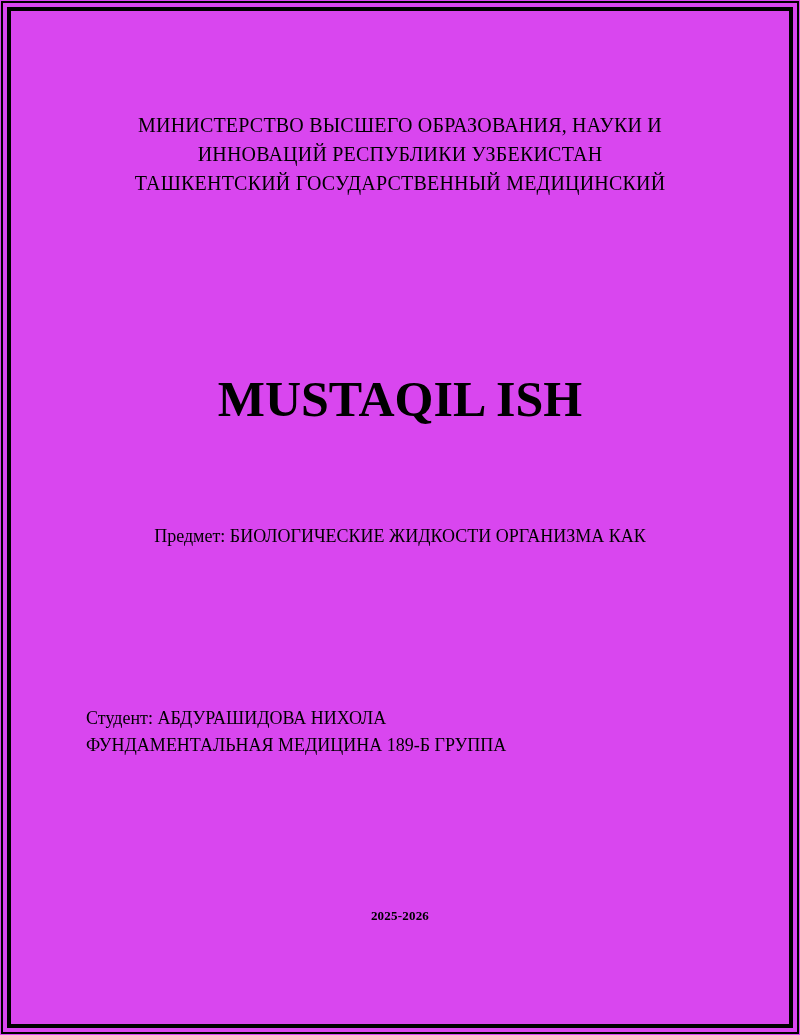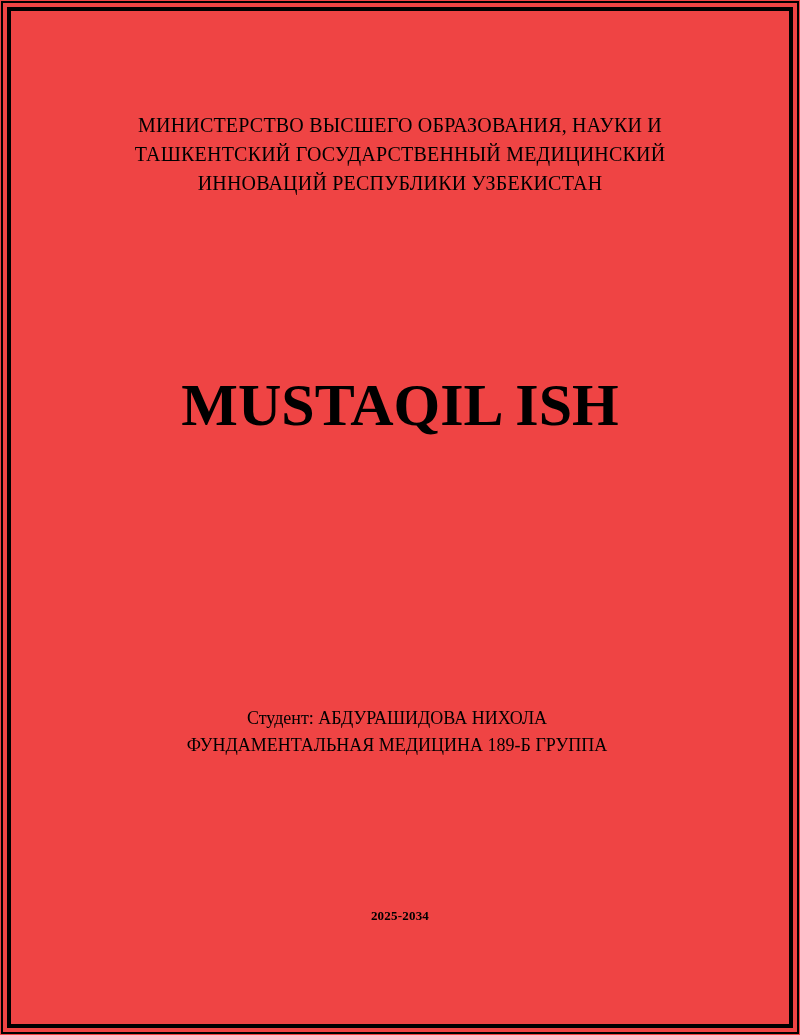--- a/index.html
+++ b/index.html
@@ -4,21 +4,21 @@
 <style>
   html, body {
     margin: 0;
     padding: 0;
     background: #ffffff;
   }
   .page {
     position: relative;
     width: 800px;
     height: 1035px;
-    background: #ef4444;
+    background: #d946ef;
     color: #000000;
     font-family: "Liberation Serif", "DejaVu Serif", serif;
     overflow: hidden;
   }
   .frame-outer {
     position: absolute;
     top: 1px; left: 1px; right: 1px; bottom: 1px;
     border: 2px solid #000000;
     pointer-events: none;
   }
@@ -37,40 +37,40 @@
     font-size: 20px;
     line-height: 29px;
     letter-spacing: 0.2px;
   }
   .doc-title {
     position: absolute;
     top: 370px;
     left: 0;
     right: 0;
     text-align: center;
-    font-size: 60px;
+    font-size: 50px;
     font-weight: bold;
     line-height: 1.18;
     white-space: nowrap;
   }
   .subject-block {
     position: absolute;
     top: 523px;
     left: 70px;
     right: 70px;
     text-align: center;
     font-size: 18px;
     line-height: 27px;
   }
   .student-block {
     position: absolute;
     top: 705px;
-    left: 64px;
+    left: 86px;
     right: 70px;
-    text-align: center;
+    text-align: left;
     font-size: 18px;
     line-height: 27px;
   }
   .academic-year {
     position: absolute;
     top: 908px;
     left: 0;
     right: 0;
     text-align: center;
     font-size: 13px;
@@ -81,29 +81,30 @@
 </head>
 <body>
 
 <div class="page">
 
   <div class="frame-outer"></div>
   <div class="frame-inner"></div>
 
   <div class="ministry-header">
     <div>МИНИСТЕРСТВО ВЫСШЕГО ОБРАЗОВАНИЯ, НАУКИ И</div>
+    <div>ИННОВАЦИЙ РЕСПУБЛИКИ УЗБЕКИСТАН</div>
     <div>ТАШКЕНТСКИЙ ГОСУДАРСТВЕННЫЙ МЕДИЦИНСКИЙ</div>
-    <div>ИННОВАЦИЙ РЕСПУБЛИКИ УЗБЕКИСТАН</div>
   </div>
 
   <div class="doc-title">MUSTAQIL ISH</div>
 
   <div class="subject-block">
+    <div>Предмет: БИОЛОГИЧЕСКИЕ ЖИДКОСТИ ОРГАНИЗМА КАК</div>
   </div>
 
   <div class="student-block">
     <div>Студент: АБДУРАШИДОВА НИХОЛА</div>
     <div>ФУНДАМЕНТАЛЬНАЯ МЕДИЦИНА 189-Б ГРУППА</div>
   </div>
 
-  <div class="academic-year">2025-2034</div>
+  <div class="academic-year">2025-2026</div>
 
 </div>
 
 </body></html>

